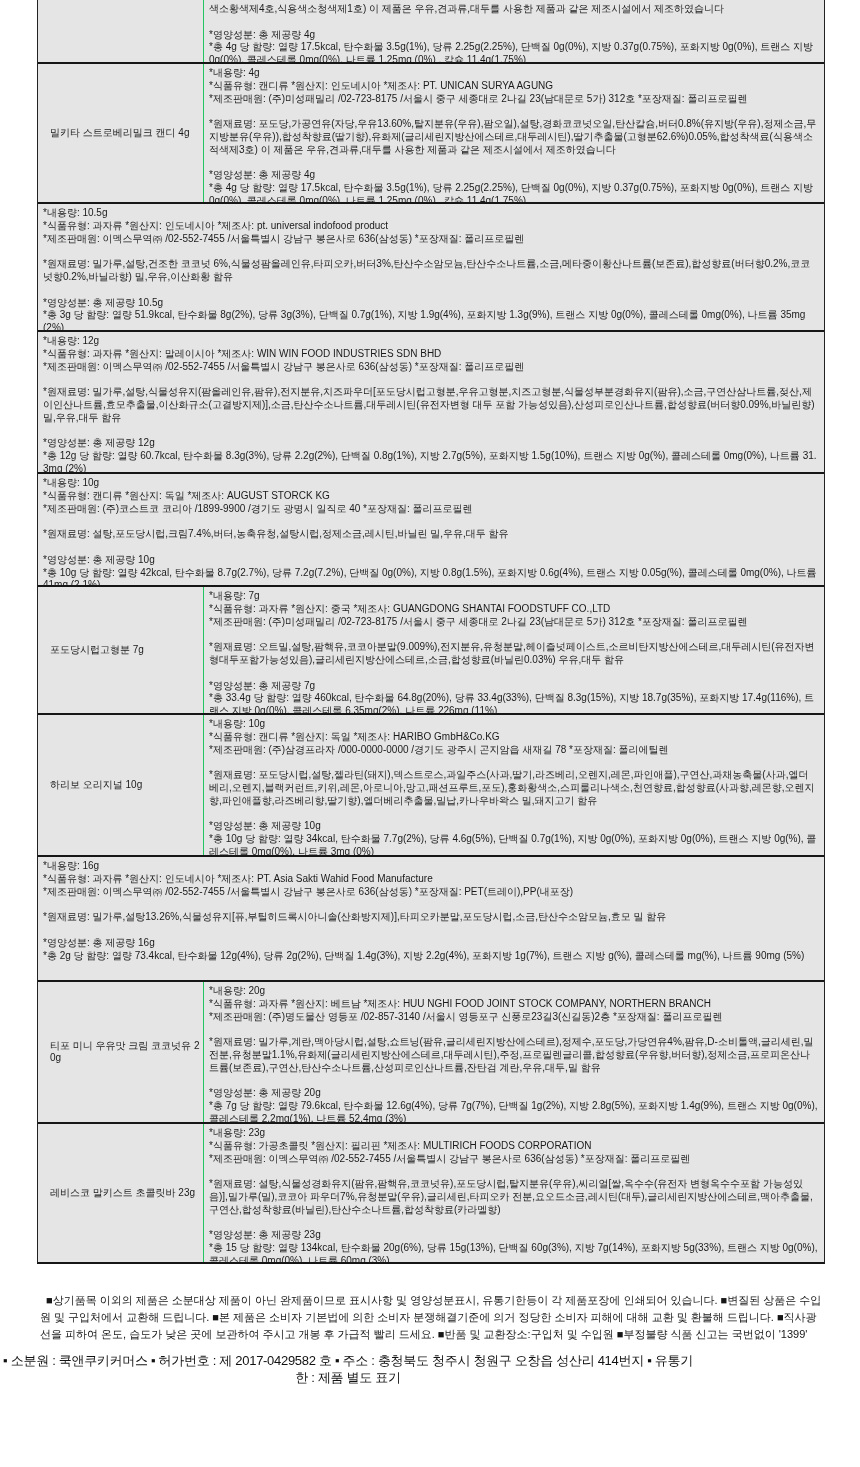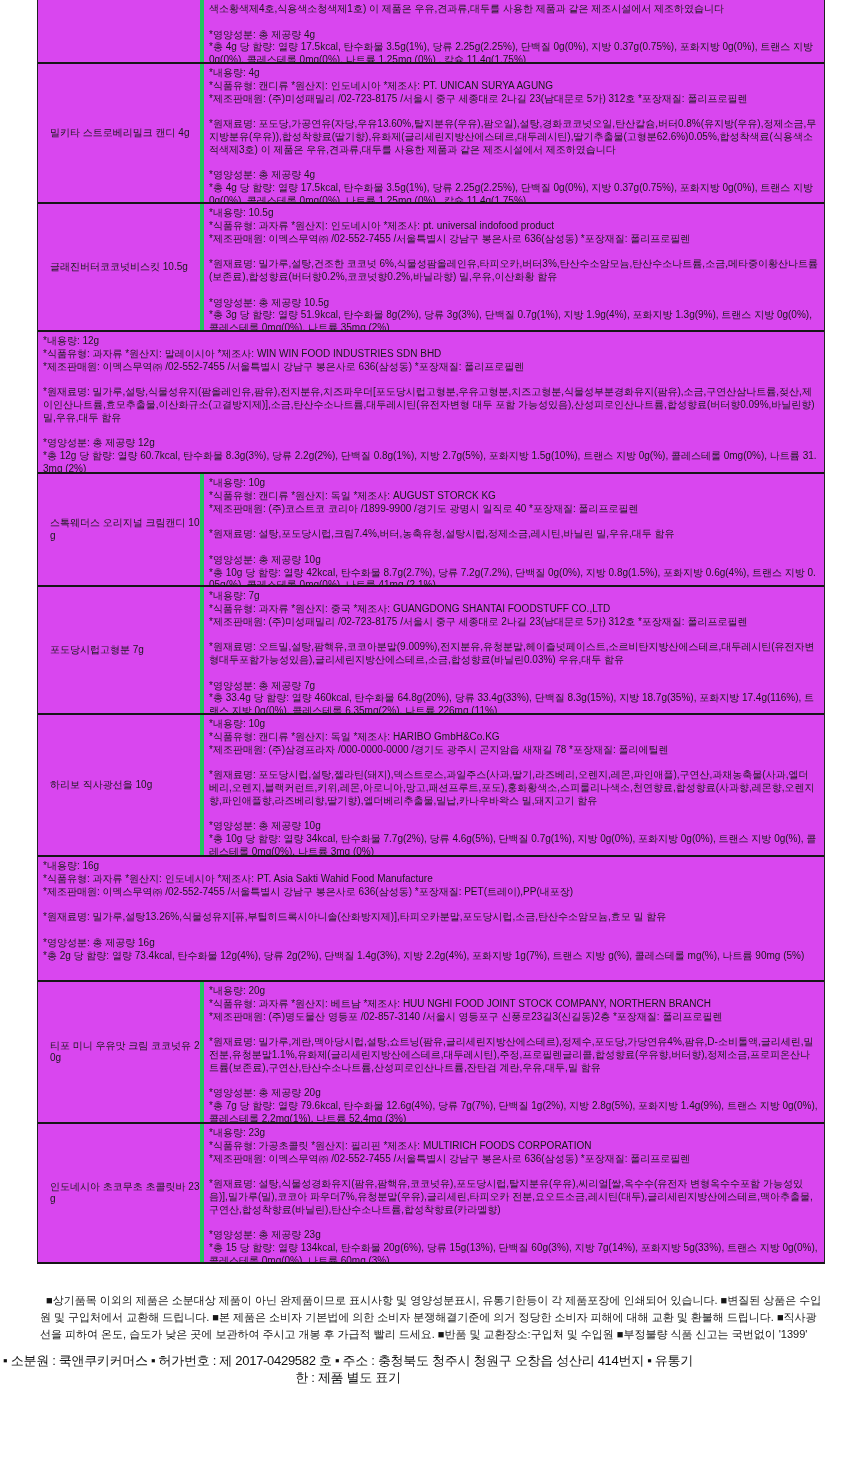--- a/index.html
+++ b/index.html
@@ -5,38 +5,38 @@
   html,body{margin:0;padding:0;background:#fff;}
   body{
     width:860px;height:1467px;overflow:hidden;position:relative;
     font-family:"Liberation Sans","DejaVu Sans",sans-serif;
     color:#1a1a1a;
   }
   
   .ptable{
     position:absolute;left:37px;top:0;width:788px;
     border-left:1px solid #222;border-right:1px solid #222;border-bottom:2px solid #161616;
-    box-sizing:border-box;background:#d946ef;
+    box-sizing:border-box;background:#e5e5e5;
   }
   .prow{display:flex;box-sizing:border-box;overflow:hidden;}
   .prow + .prow{border-top:2px solid #161616;}
   .prow:nth-child(1){height:62px;}
   .prow:nth-child(2){height:140px;}
   .prow:nth-child(3){height:128px;}
   .prow:nth-child(4){height:142px;}
   .prow:nth-child(5){height:113px;}
   .prow:nth-child(6){height:128px;}
   .prow:nth-child(7){height:142px;}
   .prow:nth-child(8){height:125px;}
   .prow:nth-child(9){height:142px;}
   .prow:nth-child(10){height:140px;}
   .cell{box-sizing:border-box;overflow:hidden;}
   .label-cell{
     width:166px;flex:0 0 166px;
-    border-right:4px solid #22c55e;
+    border-right:1px solid #22c55e;
     display:flex;align-items:center;
     padding:2px 0 2px 12px;
     font-size:10px;line-height:12.5px;
     word-break:break-all;
   }
   .content-cell{
     flex:1;
     padding:3px 6px 2px 5px;
     font-size:10px;line-height:12.8px;
     white-space:pre-wrap;word-break:break-all;
@@ -74,21 +74,20 @@
 *식품유형: 캔디류 *원산지: 인도네시아 *제조사: PT. UNICAN SURYA AGUNG
 *제조판매원: (주)미성패밀리 /02-723-8175 /서울시 중구 세종대로 2나길 23(남대문로 5가) 312호 *포장재질: 폴리프로필렌
 
 *원재료명: 포도당,가공연유(자당,우유13.60%,탈지분유(우유),팜오일),설탕,경화코코넛오일,탄산칼슘,버터0.8%(유지방(우유),정제소금,무지방분유(우유)),합성착향료(딸기향),유화제(글리세린지방산에스테르,대두레시틴),딸기추출물(고형분62.6%)0.05%,합성착색료(식용색소적색제3호) 이 제품은 우유,견과류,대두를 사용한 제품과 같은 제조시설에서 제조하였습니다
 
 *영양성분: 총 제공량 4g
 *총 4g 당 함량: 열량 17.5kcal, 탄수화물 3.5g(1%), 당류 2.25g(2.25%), 단백질 0g(0%), 지방 0.37g(0.75%), 포화지방 0g(0%), 트랜스 지방 0g(0%), 콜레스테롤 0mg(0%), 나트륨 1.25mg (0%) , 칼슘 11.4g(1.75%)</div>
   </div>
 
   <div class="prow">
-    <div class="cell label-cell">글래진버터코코넛비스킷 10.5g</div>
     <div class="cell content-cell">*내용량: 10.5g
 *식품유형: 과자류 *원산지: 인도네시아 *제조사: pt. universal indofood product
 *제조판매원: 이멕스무역㈜ /02-552-7455 /서울특별시 강남구 봉은사로 636(삼성동) *포장재질: 폴리프로필렌
 
 *원재료명: 밀가루,설탕,건조한 코코넛 6%,식물성팜올레인유,타피오카,버터3%,탄산수소암모늄,탄산수소나트륨,소금,메타중이황산나트륨(보존료),합성향료(버터향0.2%,코코넛향0.2%,바닐라향) 밀,우유,이산화황 함유
 
 *영양성분: 총 제공량 10.5g
 *총 3g 당 함량: 열량 51.9kcal, 탄수화물 8g(2%), 당류 3g(3%), 단백질 0.7g(1%), 지방 1.9g(4%), 포화지방 1.3g(9%), 트랜스 지방 0g(0%), 콜레스테롤 0mg(0%), 나트륨 35mg (2%)</div>
   </div>
 
@@ -97,21 +96,20 @@
 *식품유형: 과자류 *원산지: 말레이시아 *제조사: WIN WIN FOOD INDUSTRIES SDN BHD
 *제조판매원: 이멕스무역㈜ /02-552-7455 /서울특별시 강남구 봉은사로 636(삼성동) *포장재질: 폴리프로필렌
 
 *원재료명: 밀가루,설탕,식물성유지(팜올레인유,팜유),전지분유,치즈파우더[포도당시럽고형분,우유고형분,치즈고형분,식물성부분경화유지(팜유),소금,구연산삼나트륨,젖산,제이인산나트륨,효모추출물,이산화규소(고결방지제)],소금,탄산수소나트륨,대두레시틴(유전자변형 대두 포함 가능성있음),산성피로인산나트륨,합성향료(버터향0.09%,바닐린향) 밀,우유,대두 함유
 
 *영양성분: 총 제공량 12g
 *총 12g 당 함량: 열량 60.7kcal, 탄수화물 8.3g(3%), 당류 2.2g(2%), 단백질 0.8g(1%), 지방 2.7g(5%), 포화지방 1.5g(10%), 트랜스 지방 0g(%), 콜레스테롤 0mg(0%), 나트륨 31.3mg (2%)</div>
   </div>
 
   <div class="prow">
-    <div class="cell label-cell">스톡웨더스 오리지널 크림캔디 10g</div>
     <div class="cell content-cell">*내용량: 10g
 *식품유형: 캔디류 *원산지: 독일 *제조사: AUGUST STORCK KG
 *제조판매원: (주)코스트코 코리아 /1899-9900 /경기도 광명시 일직로 40 *포장재질: 폴리프로필렌
 
 *원재료명: 설탕,포도당시럽,크림7.4%,버터,농축유청,설탕시럽,정제소금,레시틴,바닐린 밀,우유,대두 함유
 
 *영양성분: 총 제공량 10g
 *총 10g 당 함량: 열량 42kcal, 탄수화물 8.7g(2.7%), 당류 7.2g(7.2%), 단백질 0g(0%), 지방 0.8g(1.5%), 포화지방 0.6g(4%), 트랜스 지방 0.05g(%), 콜레스테롤 0mg(0%), 나트륨 41mg (2.1%)</div>
   </div>
 
@@ -121,21 +119,21 @@
 *식품유형: 과자류 *원산지: 중국 *제조사: GUANGDONG SHANTAI FOODSTUFF CO.,LTD
 *제조판매원: (주)미성패밀리 /02-723-8175 /서울시 중구 세종대로 2나길 23(남대문로 5가) 312호 *포장재질: 폴리프로필렌
 
 *원재료명: 오트밀,설탕,팜핵유,코코아분말(9.009%),전지분유,유청분말,헤이즐넛페이스트,소르비탄지방산에스테르,대두레시틴(유전자변형대두포함가능성있음),글리세린지방산에스테르,소금,합성향료(바닐린0.03%) 우유,대두 함유
 
 *영양성분: 총 제공량 7g
 *총 33.4g 당 함량: 열량 460kcal, 탄수화물 64.8g(20%), 당류 33.4g(33%), 단백질 8.3g(15%), 지방 18.7g(35%), 포화지방 17.4g(116%), 트랜스 지방 0g(0%), 콜레스테롤 6.35mg(2%), 나트륨 226mg (11%)</div>
   </div>
 
   <div class="prow">
-    <div class="cell label-cell">하리보 직사광선을 10g</div>
+    <div class="cell label-cell">하리보 오리지널 10g</div>
     <div class="cell content-cell">*내용량: 10g
 *식품유형: 캔디류 *원산지: 독일 *제조사: HARIBO GmbH&amp;Co.KG
 *제조판매원: (주)삼경프라자 /000-0000-0000 /경기도 광주시 곤지암읍 새재길 78 *포장재질: 폴리에틸렌
 
 *원재료명: 포도당시럽,설탕,젤라틴(돼지),덱스트로스,과일주스(사과,딸기,라즈베리,오렌지,레몬,파인애플),구연산,과채농축물(사과,엘더베리,오렌지,블랙커런트,키위,레몬,아로니아,망고,패션프루트,포도),홍화황색소,스피룰리나색소,천연향료,합성향료(사과향,레몬향,오렌지향,파인애플향,라즈베리향,딸기향),엘더베리추출물,밀납,카나우바왁스 밀,돼지고기 함유
 
 *영양성분: 총 제공량 10g
 *총 10g 당 함량: 열량 34kcal, 탄수화물 7.7g(2%), 당류 4.6g(5%), 단백질 0.7g(1%), 지방 0g(0%), 포화지방 0g(0%), 트랜스 지방 0g(%), 콜레스테롤 0mg(0%), 나트륨 3mg (0%)</div>
   </div>
 
@@ -156,21 +154,21 @@
 *식품유형: 과자류 *원산지: 베트남 *제조사: HUU NGHI FOOD JOINT STOCK COMPANY, NORTHERN BRANCH
 *제조판매원: (주)명도물산 영등포 /02-857-3140 /서울시 영등포구 신풍로23길3(신길동)2층 *포장재질: 폴리프로필렌
 
 *원재료명: 밀가루,계란,맥아당시럽,설탕,쇼트닝(팜유,글리세린지방산에스테르),정제수,포도당,가당연유4%,팜유,D-소비톨액,글리세린,밀전분,유청분말1.1%,유화제(글리세린지방산에스테르,대두레시틴),주정,프로필렌글리콜,합성향료(우유향,버터향),정제소금,프로피온산나트륨(보존료),구연산,탄산수소나트륨,산성피로인산나트륨,잔탄검 계란,우유,대두,밀 함유
 
 *영양성분: 총 제공량 20g
 *총 7g 당 함량: 열량 79.6kcal, 탄수화물 12.6g(4%), 당류 7g(7%), 단백질 1g(2%), 지방 2.8g(5%), 포화지방 1.4g(9%), 트랜스 지방 0g(0%), 콜레스테롤 2.2mg(1%), 나트륨 52.4mg (3%)</div>
   </div>
 
   <div class="prow">
-    <div class="cell label-cell">인도네시아 초코무초 초콜릿바 23g</div>
+    <div class="cell label-cell">레비스코 말키스트 초콜릿바 23g</div>
     <div class="cell content-cell">*내용량: 23g
 *식품유형: 가공초콜릿 *원산지: 필리핀 *제조사: MULTIRICH FOODS CORPORATION
 *제조판매원: 이멕스무역㈜ /02-552-7455 /서울특별시 강남구 봉은사로 636(삼성동) *포장재질: 폴리프로필렌
 
 *원재료명: 설탕,식물성경화유지(팜유,팜핵유,코코넛유),포도당시럽,탈지분유(우유),씨리얼[쌀,옥수수(유전자 변형옥수수포함 가능성있음)],밀가루(밀),코코아 파우더7%,유청분말(우유),글리세린,타피오카 전분,요오드소금,레시틴(대두),글리세린지방산에스테르,맥아추출물,구연산,합성착향료(바닐린),탄산수소나트륨,합성착향료(카라멜향)
 
 *영양성분: 총 제공량 23g
 *총 15 당 함량: 열량 134kcal, 탄수화물 20g(6%), 당류 15g(13%), 단백질 60g(3%), 지방 7g(14%), 포화지방 5g(33%), 트랜스 지방 0g(0%), 콜레스테롤 0mg(0%), 나트륨 60mg (3%)</div>
   </div>
 </div>

